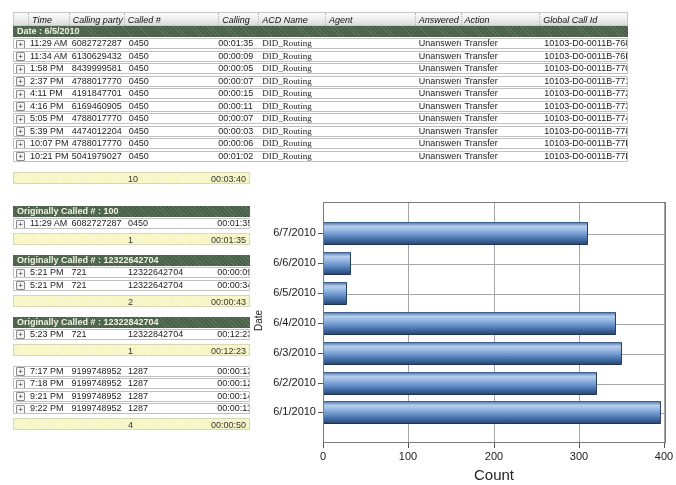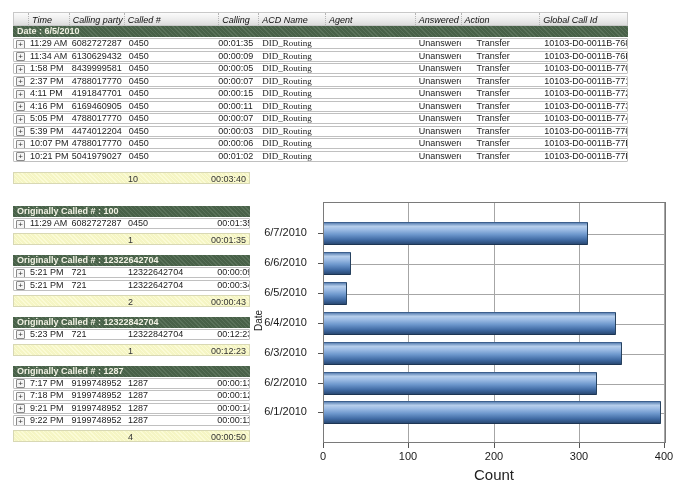--- a/index.html
+++ b/index.html
@@ -38,21 +38,21 @@
   .cell { padding-left: 3px; overflow: hidden; }
   .c-exp { width: 14px; padding-left: 2px; }
   .c-time { width: 41px; padding-left: 2px; }
   .c-calling { width: 55px; }
   .c-called { width: 95px; padding-left: 5px; }
   .c-dur { width: 40px; text-align: right; padding-right: 11px; padding-left: 0; }
   .c-dur2 { width: 32px; text-align: right; padding-right: 3px; padding-left: 0; }
   .c-acd { width: 67px; padding-left: 4px; font-family: Liberation Serif, serif; }
   .c-agent { width: 90px; padding-left: 6px; }
   .c-ans { width: 46px; padding-left: 4px; }
-  .c-act { width: 79px; padding-left: 16px; }
+  .c-act { width: 79px; padding-left: 4px; }
   .c-gid { width: 88px; padding-left: 5px; }
 
   .expand-btn {
     display: inline-block; width: 9px; height: 9px; margin-top: 0.5px;
     border: 1px solid #8a8a8a; background: #f4f4f4; border-radius: 1px;
     font-size: 8px; line-height: 7px; text-align: center; color: #333;
     cursor: pointer;
   }
   .summary {
     position: relative; height: 12px; margin-top: 10px; width: 237px;
@@ -71,21 +71,21 @@
     position: absolute; left: 323px; top: 202px; width: 343px; height: 241px;
     border: 1px solid #7a7a7a; background: #fff;
   }
   .vgrid { position: absolute; top: 0; width: 1px; height: 100%; background: #a6a6a6; }
   .hgrid { position: absolute; left: 0; height: 1px; width: 100%; background: #a6a6a6; }
   .bar {
     position: absolute; left: 0; height: 23px; border-radius: 0 1px 1px 0;
     background: linear-gradient(180deg,#5d83b4 0%,#b7cfec 16%,#9cbbe4 32%,#6d97cc 55%,#416ba4 80%,#2a4a74 100%);
     border-right: 1px solid #27425f; border-top: 1px solid #3c5f8d; border-bottom: 1px solid #1d3553;
   }
-  .ylab { position: absolute; left: 257px; width: 50px; text-align: right; font-size: 11px; color: #1a1a1a; }
+  .ylab { position: absolute; left: 266px; width: 50px; text-align: right; font-size: 11px; color: #1a1a1a; }
   .ytick { position: absolute; width: 5px; height: 1px; background: #555; left: 318px; }
   .xtick { position: absolute; width: 1px; height: 5px; background: #555; top: 443px; }
   .xlab { position: absolute; top: 450px; width: 44px; margin-left: -22px; text-align: center; font-size: 11px; color: #1a1a1a; }
   #count-label { position: absolute; top: 466px; left: 404px; width: 180px; text-align: center; font-size: 15px; color: #222; }
   #date-label {
     position: absolute; left: 243px; top: 315px; width: 30px; text-align: center;
     font-size: 10px; color: #222; transform: rotate(-90deg); transform-origin: center;
   }
 </style>
 </head>
@@ -277,21 +277,20 @@
         <div class="cell c-calling">721</div>
         <div class="cell c-called">12322842704</div>
         <div class="cell c-dur2">00:12:23</div>
       </div>
       <div class="summary">
         <span class="sum-count">1</span>
         <span class="sum-total">00:12:23</span>
       </div>
     </div>
     <div class="section">
-      <div class="band">Originally Called # : 1287</div>
       <div class="row" style="width: 237px;">
         <div class="cell c-exp"><span class="expand-btn">+</span></div>
         <div class="cell c-time">7:17 PM</div>
         <div class="cell c-calling">9199748952</div>
         <div class="cell c-called">1287</div>
         <div class="cell c-dur2">00:00:13</div>
       </div>
       <div class="row" style="width: 237px;">
         <div class="cell c-exp"><span class="expand-btn">+</span></div>
         <div class="cell c-time">7:18 PM</div>

